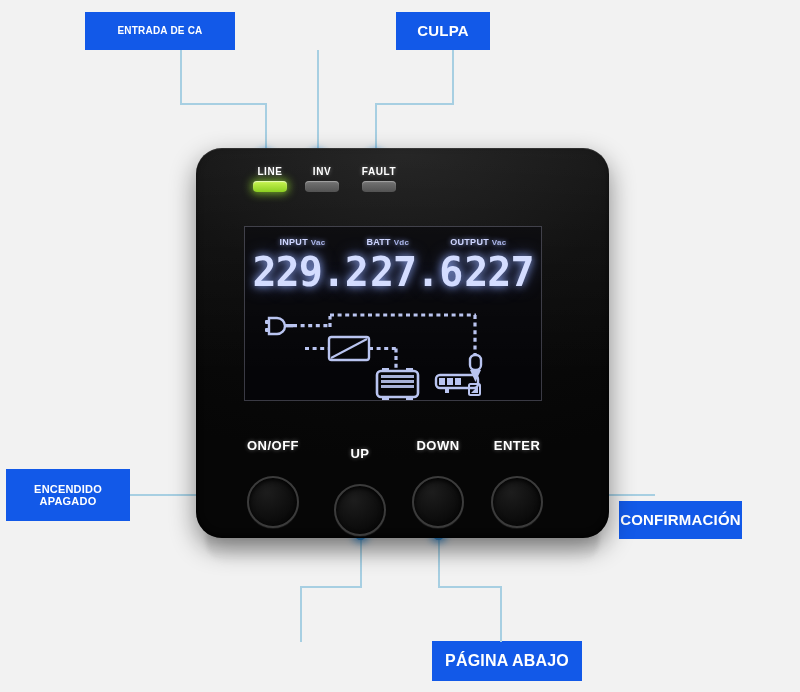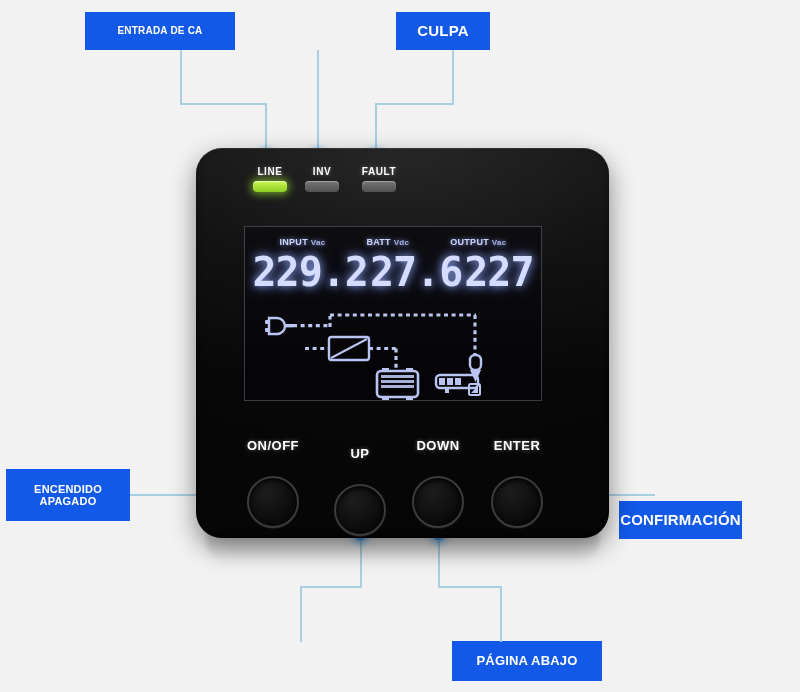--- a/index.html
+++ b/index.html
@@ -149,21 +149,21 @@
   <div class="callout" style="left:6px;top:469px;width:124px;height:52px;font-size:11px;text-align:right;">
     <span>ENCENDIDO</span>
     <span>APAGADO</span>
   </div>
 
   <div class="callout" style="left:619px;top:474px;width:123px;height:38px;font-size:15px;margin-top:27px;">
     <span>CONFIRMACIÓN</span>
   </div>
 
 
-  <div class="callout" style="left:452px;top:641px;width:150px;height:40px;font-size:13px;">
+  <div class="callout" style="left:432px;top:641px;width:150px;height:40px;font-size:16px;">
     <span>PÁGINA ABAJO</span>
   </div>
 
   <div class="conn v" style="left:180px;top:50px;height:54px;"></div>
   <div class="conn h" style="left:180px;top:103px;width:86px;"></div>
   <div class="conn v" style="left:265px;top:103px;height:55px;"></div>
   <div class="dot" style="left:260px;top:152px;"></div>
 
   <div class="conn v" style="left:317px;top:50px;height:108px;"></div>
   <div class="dot" style="left:312px;top:152px;"></div>

